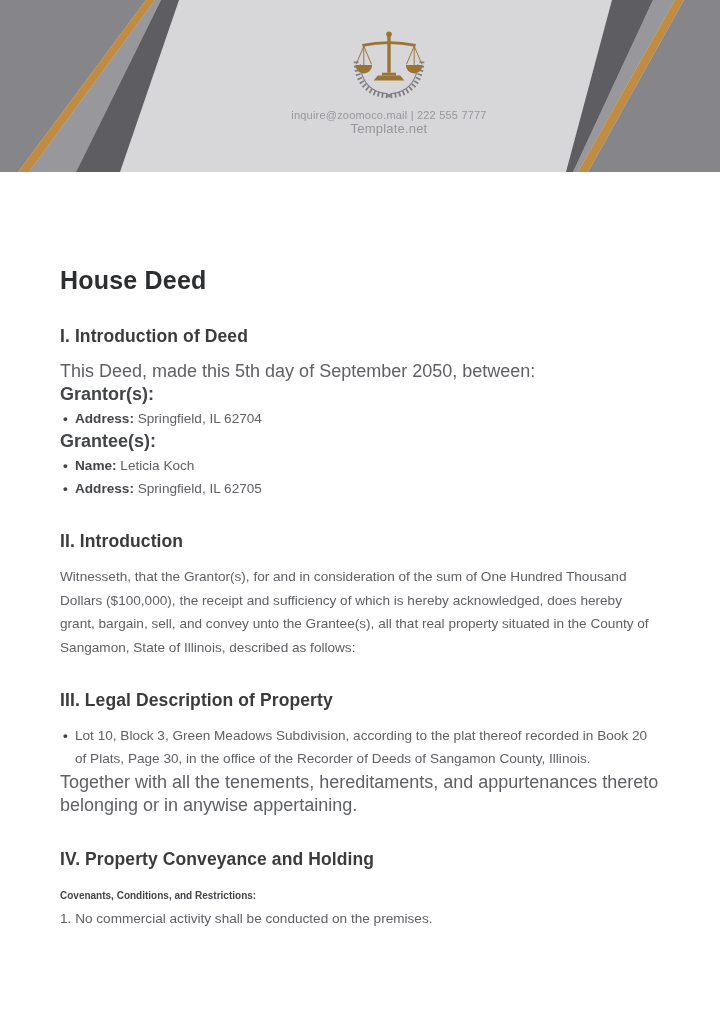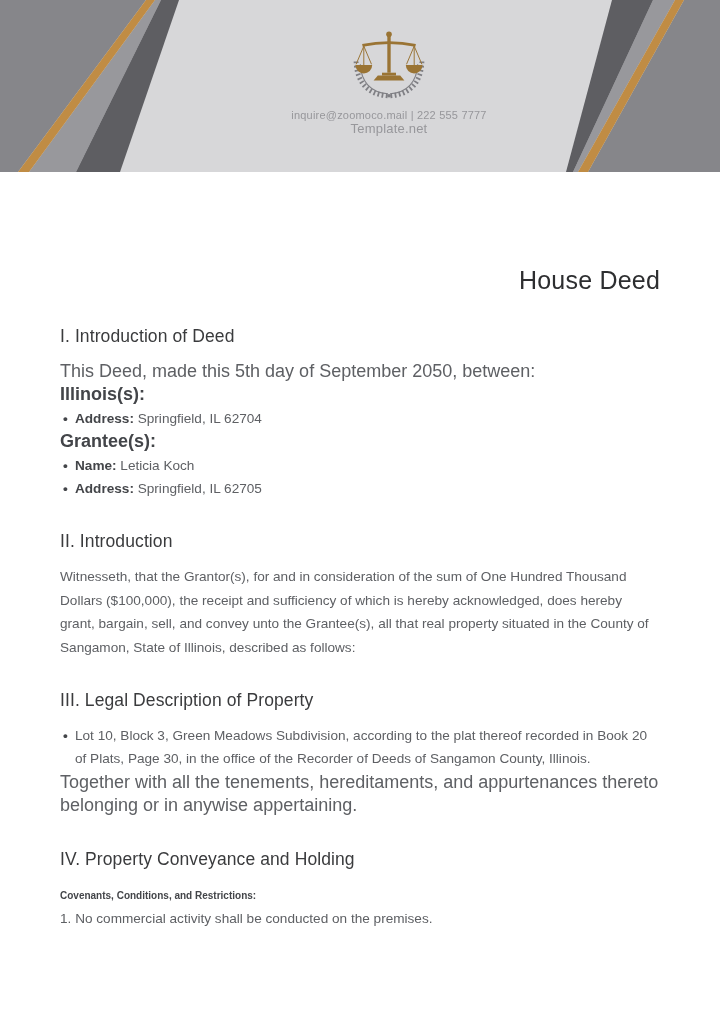--- a/index.html
+++ b/index.html
@@ -18,25 +18,25 @@
   .brand{
     position:absolute; top:0; left:0; width:720px; height:172px;
     display:flex; flex-direction:column; align-items:center;margin-left:29px;
   }
   .logo-svg{ margin-top:26px; width:84px; height:78px; display:block; }
   .contact-line{ margin-top:4px; font-size:11px; line-height:14px; color:#97979b; letter-spacing:.2px; }
   .site-line{ font-size:13px; line-height:14px; color:#97979b; letter-spacing:.2px; }
   
   .doc{ padding:0 60px; }
   .doc-title{
-    margin-top:94px; text-align:right;
-    font-size:25px; font-weight:400; color:#2d2e30; letter-spacing:.2px;
+    margin-top:94px; text-align:left;
+    font-size:25px; font-weight:700; color:#2d2e30; letter-spacing:.2px;
   }
   h2.section-heading{
-    margin-top:31px; font-size:17.5px; font-weight:400; color:#3a3b3d; letter-spacing:.1px;
+    margin-top:31px; font-size:17.5px; font-weight:700; color:#3a3b3d; letter-spacing:.1px;
   }
   .para{
     margin-top:13px; font-size:13.6px; line-height:23.4px; color:#5e6064;
   }
   .line{ font-size:18px; line-height:23.4px; color:#5e6064; }
   .b{ font-weight:700; color:#434549; }
   .bullet-list{ list-style:none; }
   .bullet-item{
     position:relative; padding-left:15px;
     font-size:13.6px; line-height:23.4px; color:#5e6064;
@@ -101,21 +101,21 @@
     </div>
   </header>
 
   <main class="doc">
 
     <h1 class="doc-title">House Deed</h1>
 
     <h2 class="section-heading">I. Introduction of Deed</h2>
     <div class="para">
       <div class="line">This Deed, made this 5th day of September 2050, between:</div>
-      <div class="line b">Illinois(s):</div>
+      <div class="line b">Grantor(s):</div>
       <ul class="bullet-list">
         <li class="bullet-item"><span class="b">Address:</span> <span>Springfield, IL 62704</span></li>
       </ul>
       <div class="line b">Grantee(s):</div>
       <ul class="bullet-list">
         <li class="bullet-item"><span class="b">Name:</span> <span>Leticia Koch</span></li>
         <li class="bullet-item"><span class="b">Address:</span> <span>Springfield, IL 62705</span></li>
       </ul>
     </div>
 

